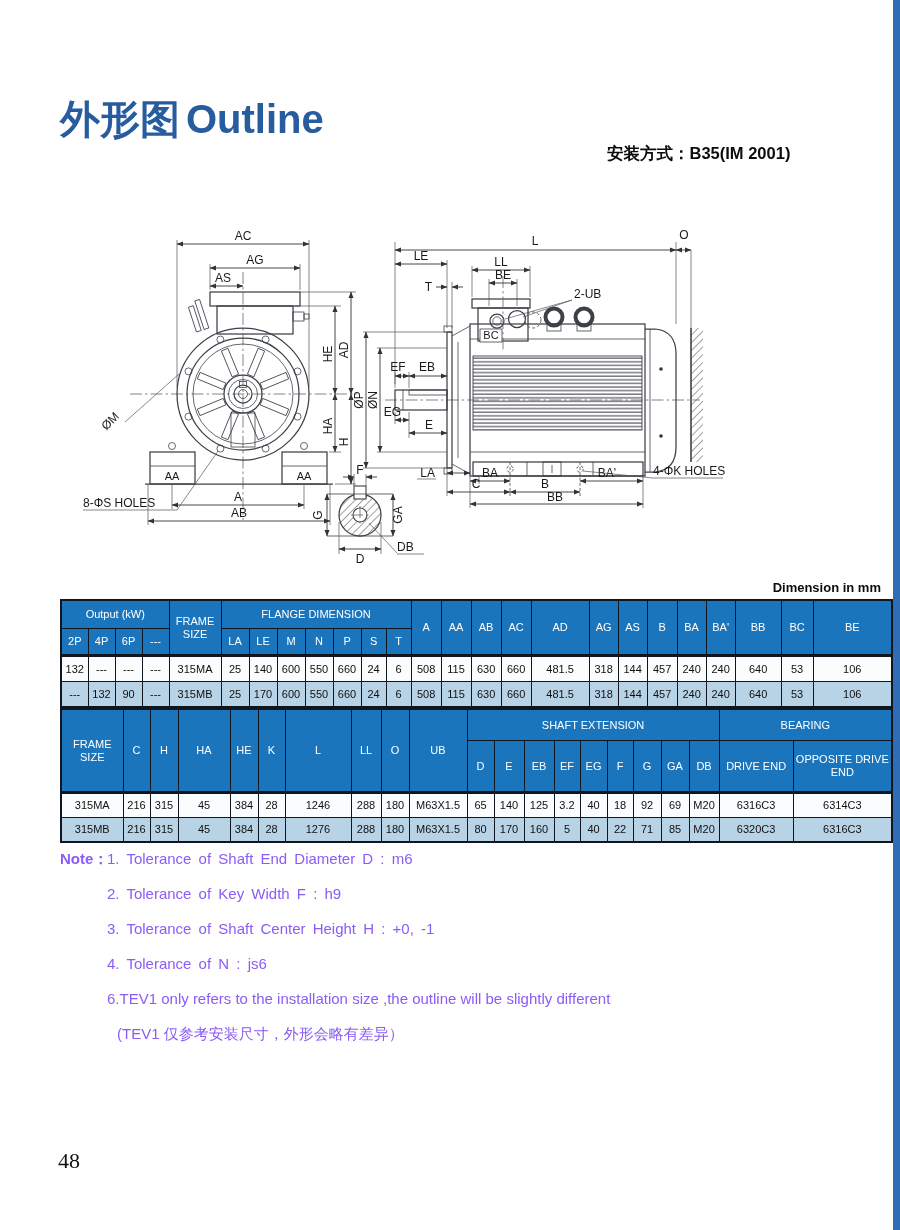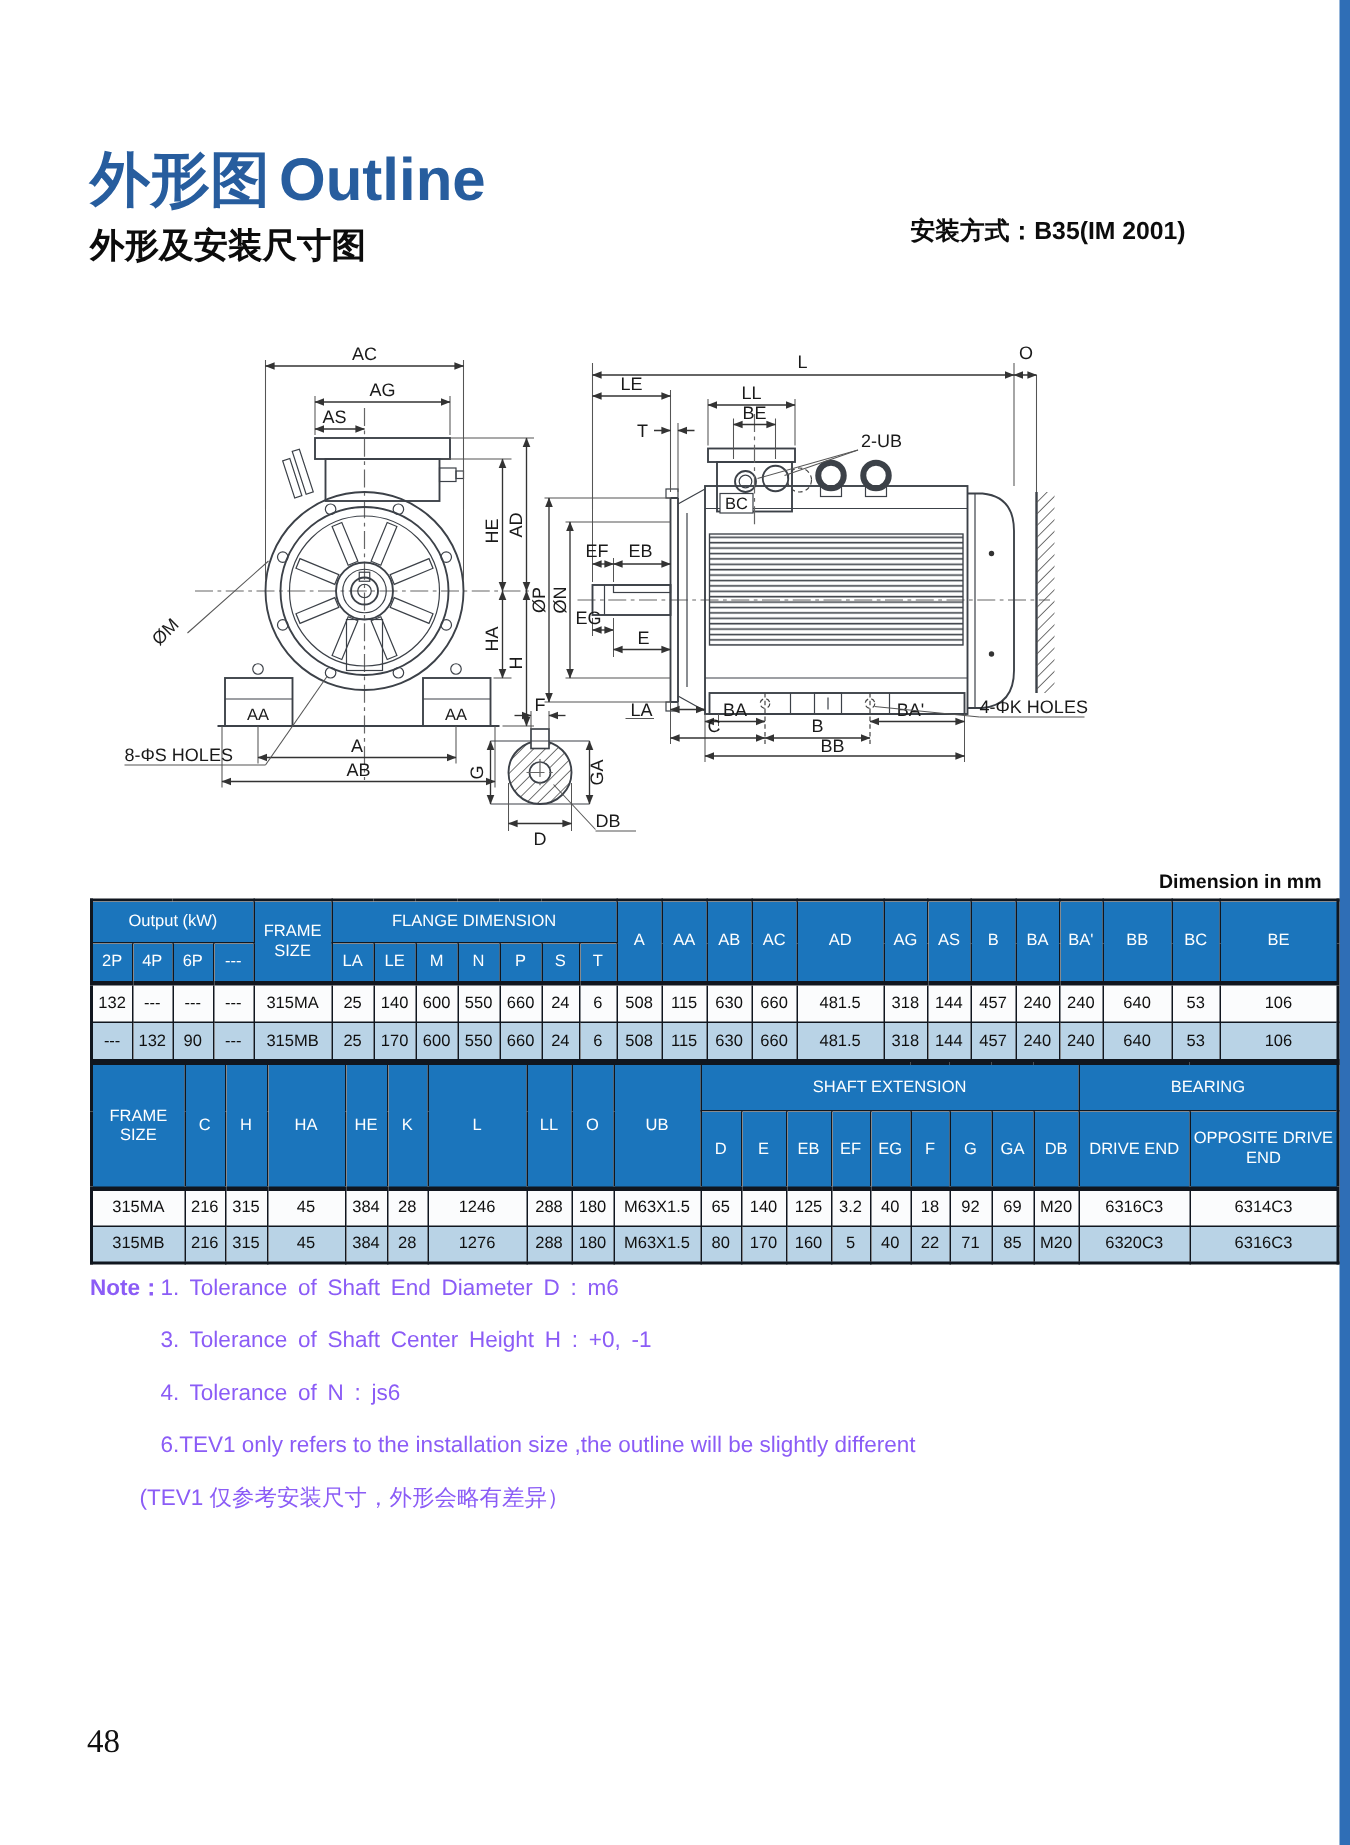--- a/index.html
+++ b/index.html
@@ -30,34 +30,33 @@
   #t1 thead tr:first-child th{height:27px;} #t1 thead tr:last-child th{height:25px;}
   #t1 td{height:24px;} #t2 td{height:23px;}
   #t2 thead tr:first-child th{height:30px;} #t2 thead tr:last-child th{height:50px;}
   tr.r0 td{background:#fbfcfd;color:#101010;}
   tr.r1 td{background:#b9d3e6;color:#101010;}
   .notes{position:absolute;left:60px;top:848px;width:720px;font-size:15px;color:#8b5cf6;}
   .note-line{margin:0 0 14px 47px;line-height:21px;}
   .note-line.first{margin-left:0;}
   .note-label{display:inline-block;width:47px;font-weight:700;}
   .ws{word-spacing:3px;}
-  .note-line.cn{margin-left:33px;}
+  .note-line.cn{margin-left:57px;}
   .pagenum{position:absolute;left:58px;top:1148px;font-family:"Liberation Serif","DejaVu Serif",serif;
       font-size:22px;color:#111;}
 </style>
 </head>
 <body>
 
 <div class="page">
   <div class="edge-bar"></div>
 
   <div class="title">
     <span>外形图</span><span class="en">Outline</span>
   </div>
-  <div class="subtitle">外形及安装尺寸图</div>
   <div class="mounting">安装方式：B35(IM 2001)</div>
 
   <svg class="drawing" viewBox="0 0 810 352" xmlns="http://www.w3.org/2000/svg">
     <defs>
       <marker id="arr" viewBox="0 0 10 10" refX="9" refY="5" markerWidth="7.5" markerHeight="7.5" orient="auto-start-reverse">
         <path d="M0,1.2 L9.5,5 L0,8.8 z" fill="#333"></path>
       </marker>
       <pattern id="hatch" width="5.5" height="5.5" patternUnits="userSpaceOnUse" patternTransform="rotate(45)">
         <line x1="0" y1="0" x2="0" y2="5.5" stroke="#555" stroke-width="1.1"></line>
       </pattern>
@@ -551,20 +550,21 @@
           <td>6316C3</td>
         </tr>
       </tbody>
     </table>
   </div>
 
   <div class="notes">
     <div class="note-line first">
       <span class="note-label">Note：</span><span class="ws">1. Tolerance  of  Shaft  End  Diameter  D : m6</span>
     </div>
+    <div class="note-line ws">2. Tolerance  of  Key  Width  F : h9</div>
     <div class="note-line ws">3. Tolerance  of  Shaft  Center  Height  H : +0,  -1</div>
     <div class="note-line ws">4. Tolerance  of  N : js6</div>
     <div class="note-line">6.TEV1 only refers  to the installation size ,the outline will be slightly different</div>
     <div class="note-line cn">(TEV1 仅参考安装尺寸，外形会略有差异）</div>
   </div>
 
   <div class="pagenum">48</div>
 </div>
 
 </body></html>

